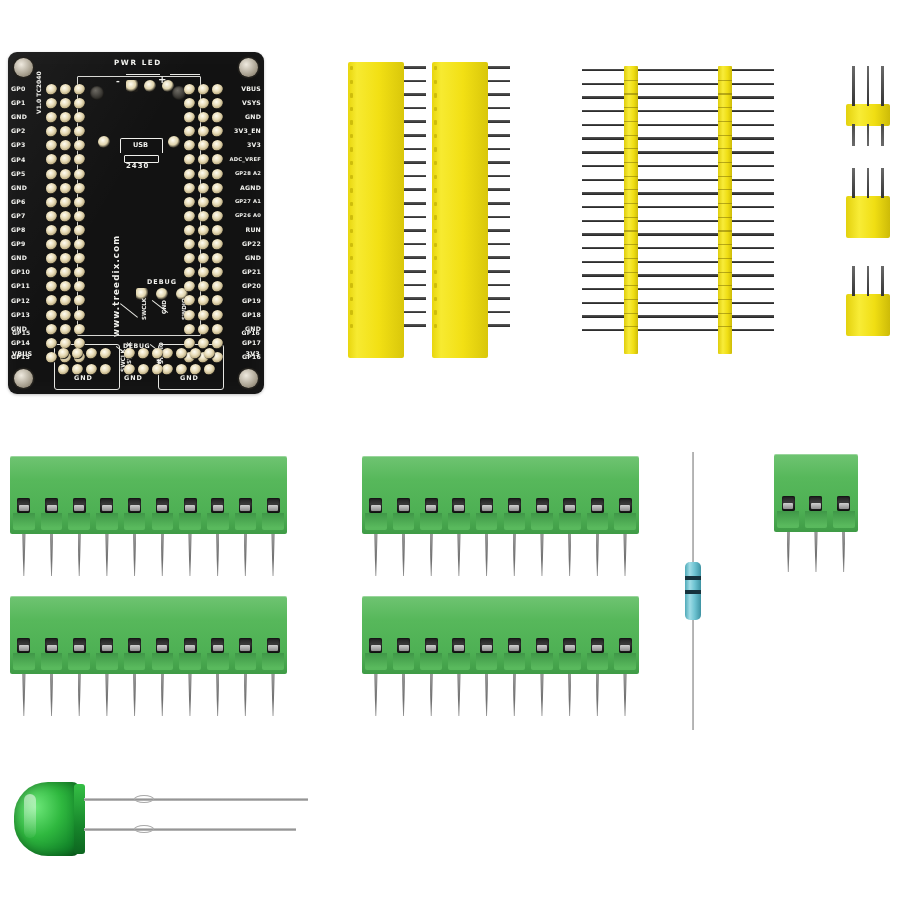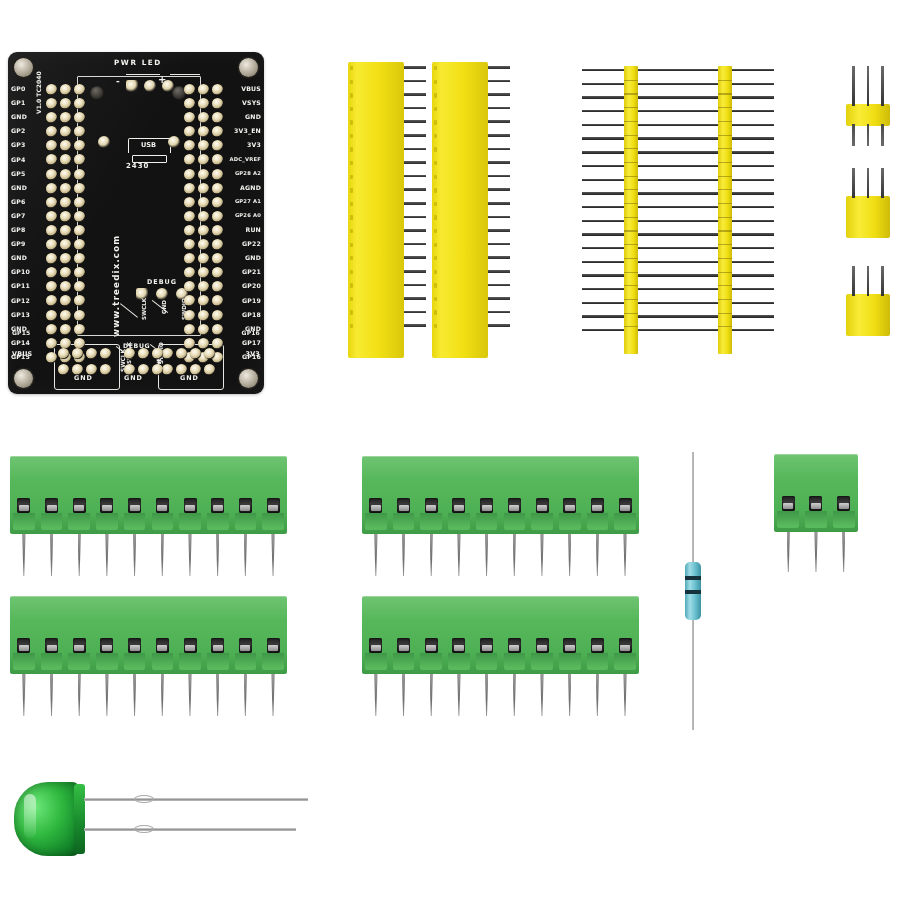--- a/index.html
+++ b/index.html
@@ -26,21 +26,21 @@
   .padrow{position:absolute;display:flex;}
   .padrow .pad{margin-right:3.1px;margin-bottom:0;}
 
   .silk{position:absolute;color:#f2f2ee;font-size:6.4px;font-weight:bold;
         letter-spacing:.2px;white-space:nowrap;font-family:"DejaVu Sans",sans-serif;}
   .silk.r{text-align:right;}
   .silkline{position:absolute;background:#e9e9e4;}
   .silkbox{position:absolute;border:1.1px solid #ececea;border-radius:1px;}
   .vtxt{position:absolute;transform:rotate(-90deg);transform-origin:left top;
         color:#f0f0ec;font-weight:bold;white-space:nowrap;font-family:"DejaVu Sans",sans-serif;}
-  .usb{position:absolute;left:120px;top:86px;width:41px;height:22px;}
+  .usb{position:absolute;left:112px;top:86px;width:41px;height:22px;}
   .usb .ubody{position:absolute;left:0;top:0;width:41px;height:14px;
         border:1.4px solid #f0f0ec;border-bottom:none;border-radius:2px 2px 0 0;}
   .usb .ulab{position:absolute;left:0;top:2.5px;width:41px;text-align:center;
         color:#f2f2ee;font-size:6.6px;font-weight:bold;font-family:"DejaVu Sans",sans-serif;}
   .usb .ufoot{position:absolute;left:4px;top:17px;width:33px;height:6px;
         border:1.3px solid #f0f0ec;border-radius:1px;}
   .bigpad{position:absolute;width:14px;height:14px;border-radius:50%;
         background:radial-gradient(circle at 40% 32%,#6d6a63,#2b2925 70%);
         box-shadow:inset 0 0 2px #000;}
   .sqpad{position:absolute;width:12px;height:12px;border-radius:2px;

